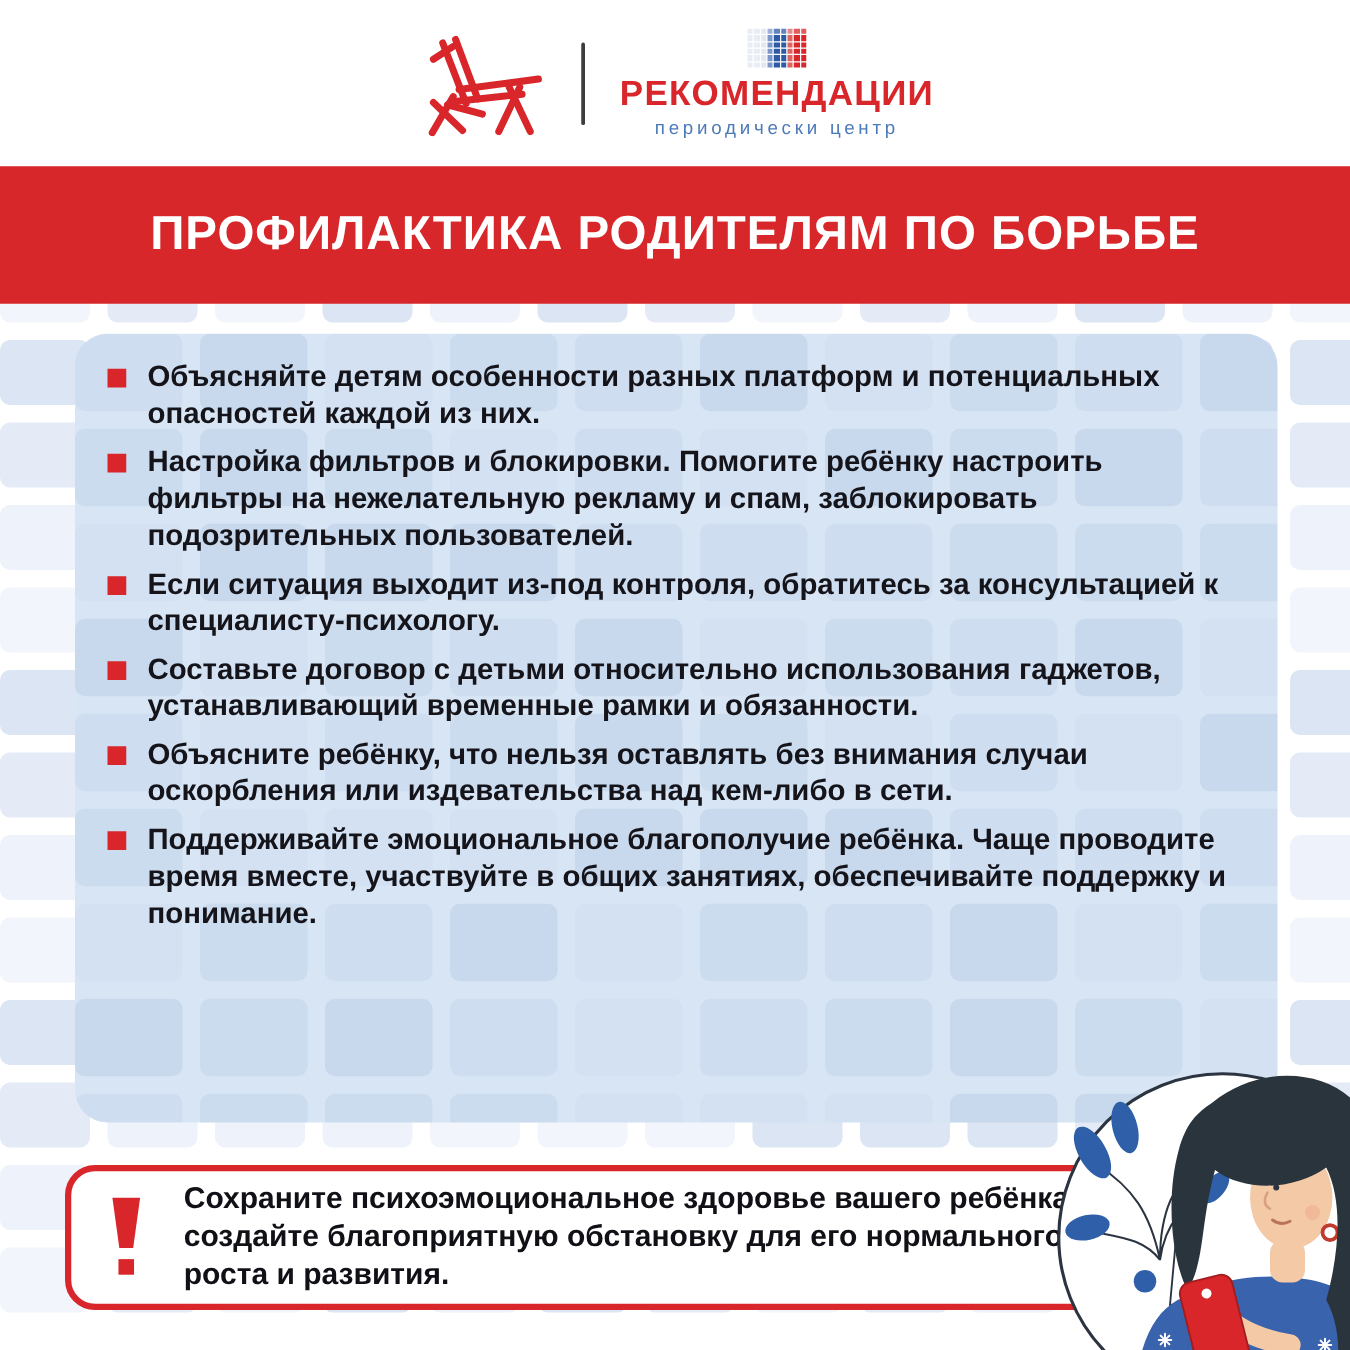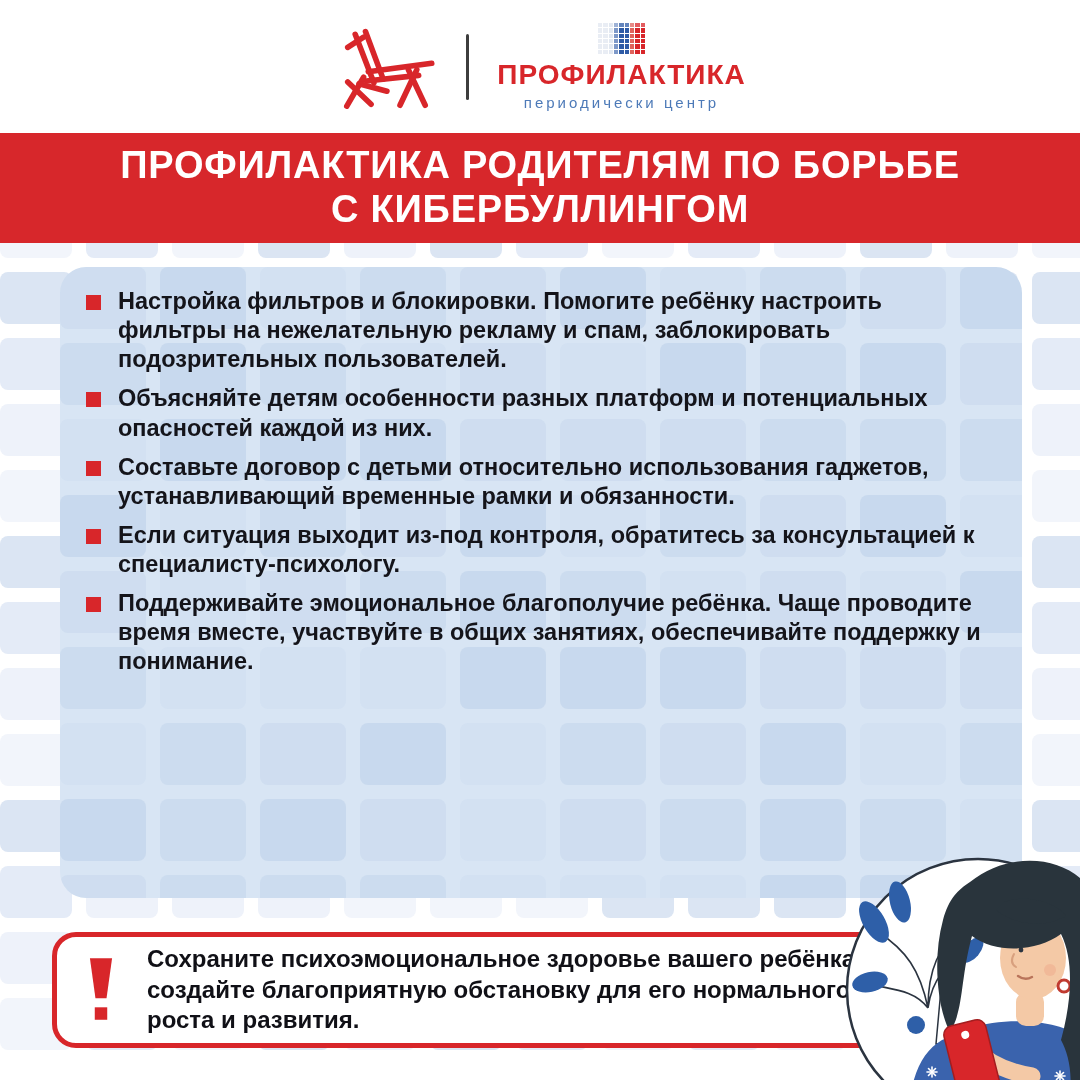--- a/index.html
+++ b/index.html
@@ -304,28 +304,27 @@
           <div class="sq" style="background: rgb(233, 237, 244);"></div>
           <div class="sq" style="background: rgb(233, 237, 244);"></div>
           <div class="sq" style="background: rgb(226, 232, 241);"></div>
           <div class="sq" style="background: rgb(125, 152, 200);"></div>
           <div class="sq" style="background: rgb(46, 91, 166);"></div>
           <div class="sq" style="background: rgb(46, 91, 166);"></div>
           <div class="sq" style="background: rgb(224, 99, 92);"></div>
           <div class="sq" style="background: rgb(216, 38, 42);"></div>
           <div class="sq" style="background: rgb(216, 38, 42);"></div>
         </div>
-      <div class="org-name">ПРОФИЛАКТИКА</div>
+      <div class="org-name">РЕКОМЕНДАЦИИ</div>
       <div class="org-subtitle">периодически центр</div>
     </div>
   </div>
 
   <div class="title-banner">
     <div class="title-line">ПРОФИЛАКТИКА РОДИТЕЛЯМ ПО БОРЬБЕ</div>
-    <div class="title-line">С КИБЕРБУЛЛИНГОМ</div>
   </div>
 
   <div class="panel">
     <div id="panel-tiles" class="tile-layer panel-pattern">
         <div class="tile" style="left: 0px; top: 0px; width: 86px; height: 62px; background: rgba(125, 160, 210, 0.1);"></div>
         <div class="tile" style="left: 100px; top: 0px; width: 86px; height: 62px; background: rgba(125, 160, 210, 0.17);"></div>
         <div class="tile" style="left: 200px; top: 0px; width: 86px; height: 62px; background: rgba(125, 160, 210, 0.05);"></div>
         <div class="tile" style="left: 300px; top: 0px; width: 86px; height: 62px; background: rgba(125, 160, 210, 0.13);"></div>
         <div class="tile" style="left: 400px; top: 0px; width: 86px; height: 62px; background: rgba(125, 160, 210, 0.1);"></div>
         <div class="tile" style="left: 500px; top: 0px; width: 86px; height: 62px; background: rgba(125, 160, 210, 0.17);"></div>
@@ -412,38 +411,42 @@
         <div class="tile" style="left: 600px; top: 608px; width: 86px; height: 62px; background: rgba(125, 160, 210, 0.05);"></div>
         <div class="tile" style="left: 700px; top: 608px; width: 86px; height: 62px; background: rgba(125, 160, 210, 0.17);"></div>
         <div class="tile" style="left: 800px; top: 608px; width: 86px; height: 62px; background: rgba(125, 160, 210, 0.17);"></div>
         <div class="tile" style="left: 900px; top: 608px; width: 86px; height: 62px; background: rgba(125, 160, 210, 0.17);"></div>
       </div>
     <ul class="rec-list">
 
 
     <li class="rec-item">
       <span class="bullet"></span>
+      <span class="item-text">Объясняйте детям особенности разных платформ и потенциальных опасностей каждой из них.</span>
+    </li>
+
+    <li class="rec-item">
+      <span class="bullet"></span>
       <span class="item-text">Настройка фильтров и блокировки. Помогите ребёнку настроить фильтры на нежелательную рекламу и спам, заблокировать подозрительных пользователей.</span>
     </li>
 
     <li class="rec-item">
       <span class="bullet"></span>
-      <span class="item-text">Объясняйте детям особенности разных платформ и потенциальных опасностей каждой из них.</span>
+      <span class="item-text">Если ситуация выходит из-под контроля, обратитесь за консультацией к специалисту-психологу.</span>
     </li>
 
     <li class="rec-item">
       <span class="bullet"></span>
       <span class="item-text">Составьте договор с детьми относительно использования гаджетов, устанавливающий временные рамки и обязанности.</span>
     </li>
 
     <li class="rec-item">
       <span class="bullet"></span>
-      <span class="item-text">Если ситуация выходит из-под контроля, обратитесь за консультацией к специалисту-психологу.</span>
+      <span class="item-text">Объясните ребёнку, что нельзя оставлять без внимания случаи оскорбления или издевательства над кем-либо в сети.</span>
     </li>
-
 
     <li class="rec-item">
       <span class="bullet"></span>
       <span class="item-text">Поддерживайте эмоциональное благополучие ребёнка. Чаще проводите время вместе, участвуйте в общих занятиях, обеспечивайте поддержку и понимание.</span>
     </li>
   </ul>
   </div>
 
   <div class="warning-box">
     <svg class="excl" viewBox="0 0 52 96">

